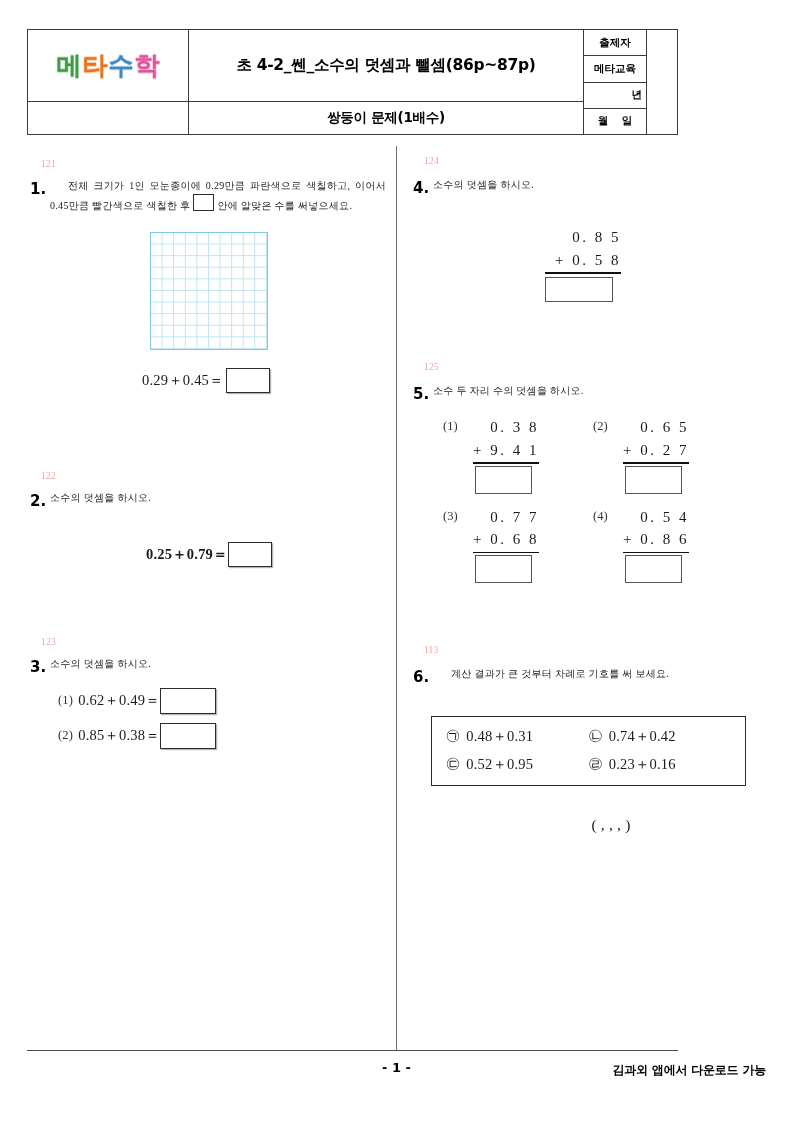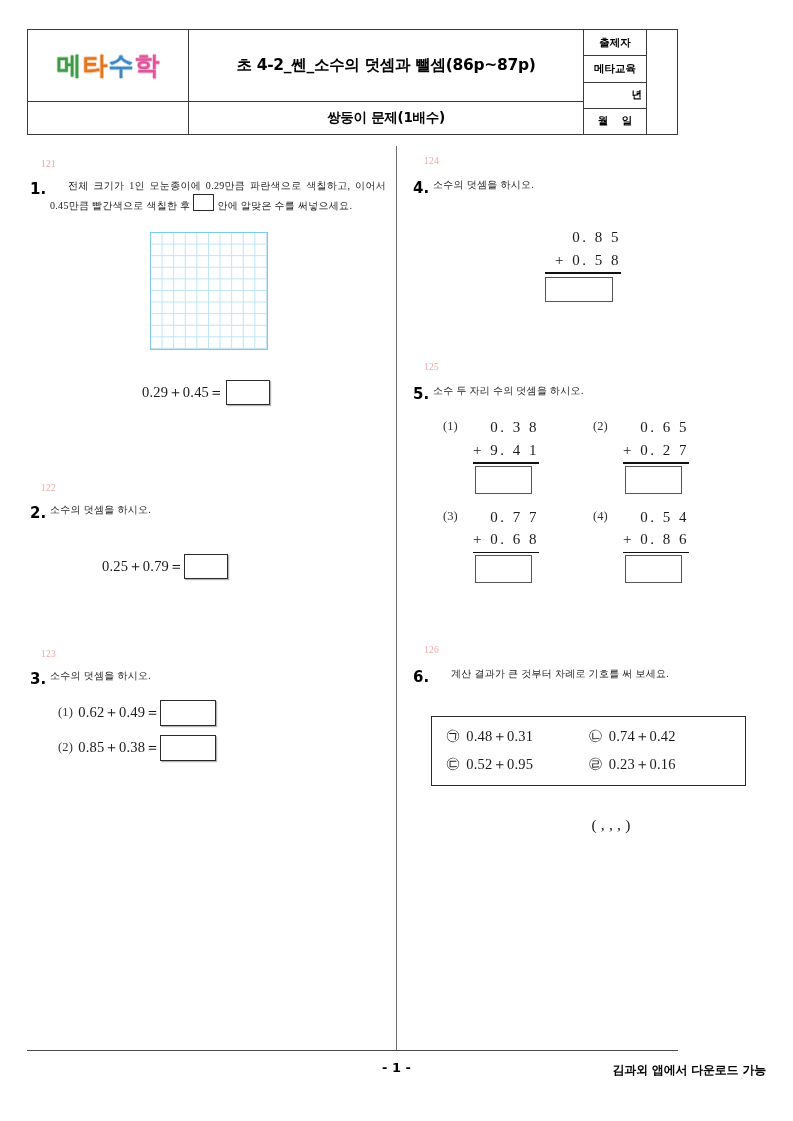--- a/index.html
+++ b/index.html
@@ -342,33 +342,33 @@
       <div class="qnum">1.</div>
       <div class="qtext just">
         <span style="display:inline-block;width:18px;"></span><span>전체 크기가 1인 모눈종이에 0.29만큼 파란색으로 색칠하고, 이어서 0.45만큼 빨간색으로 색칠한 후</span><span class="inline-box"></span><span>안에 알맞은 수를 써넣으세요.</span>
       </div>
     </div>
 
     <div style="margin-top:18px; margin-left:120px;">
       <div class="gridpaper"></div>
     </div>
 
-    <div class="eq" style="margin-top:30px; margin-left:112px;font-family:Liberation Serif, serif;">
+    <div class="eq" style="margin-top:18px; margin-left:112px;font-family:Liberation Serif, serif;">
       <span>0.29＋0.45＝</span>
       <span class="ansbox ab-w48" style="margin-left:2px;"></span>
     </div>
   </div>
 
   <div style="margin-top:78px;">
     <div class="tag">122</div>
     <div class="qrow" style="margin-top:9px;">
       <div class="qnum">2.</div>
       <div class="qtext">소수의 덧셈을 하시오.</div>
     </div>
-    <div class="eq" style="margin-top:28px; margin-left:72px;">
+    <div class="eq" style="margin-top:28px; margin-left:116px;font-weight:bold;">
       <span>0.25＋0.79＝</span>
       <span class="ansbox ab-w48"></span>
     </div>
   </div>
 
   <div style="margin-top:70px;">
     <div class="tag">123</div>
     <div class="qrow" style="margin-top:9px;">
       <div class="qnum">3.</div>
       <div class="qtext">소수의 덧셈을 하시오.</div>
@@ -451,21 +451,21 @@
           <div class="vline">0. 5 4</div>
           <div class="vline">+ 0. 8 6</div>
           <div class="rule"></div>
           <div class="vbox" style="width:57px;height:28px;margin-top:2px;margin-right:7px;"></div>
         </div>
       </div>
     </div>
   </div>
 
   <div style="margin-top:62px;">
-    <div class="tag">126</div>
+    <div class="tag">113</div>
     <div class="qrow" style="margin-top:11px;">
       <div class="qnum">6.</div>
       <div class="qtext just"><span style="display:inline-block;width:18px;"></span><span>계산 결과가 큰 것부터 차례로 기호를 써 보세요.</span></div>
     </div>
 
     <div class="choicebox" style="margin-top:26px; margin-left:18px; width:315px;">
       <div class="choice-grid">
         <div class="choice-item">
           <span class="cmark">㉠</span>
           <span>0.48＋0.31</span>

